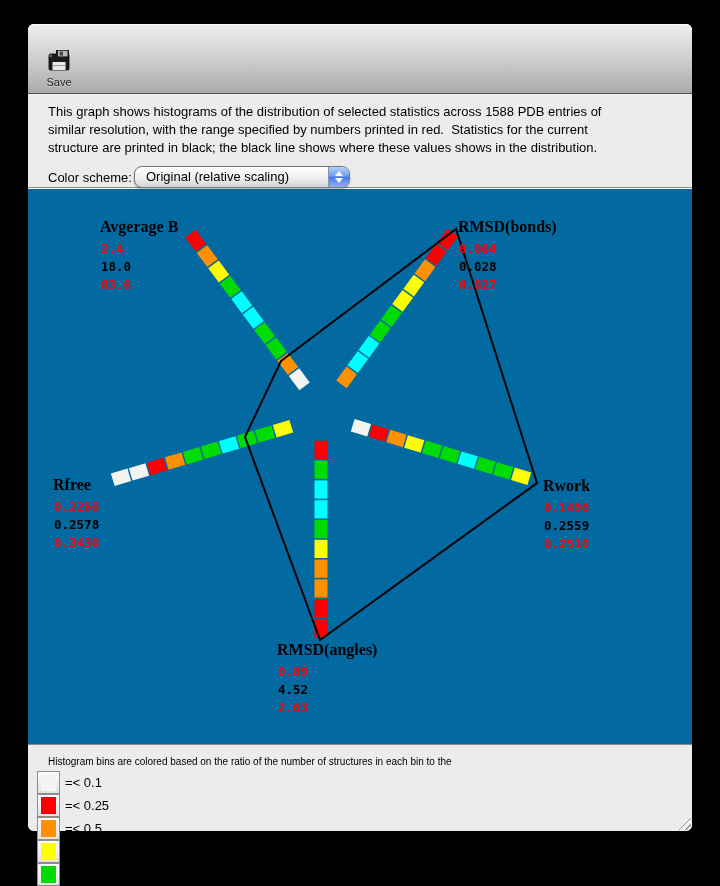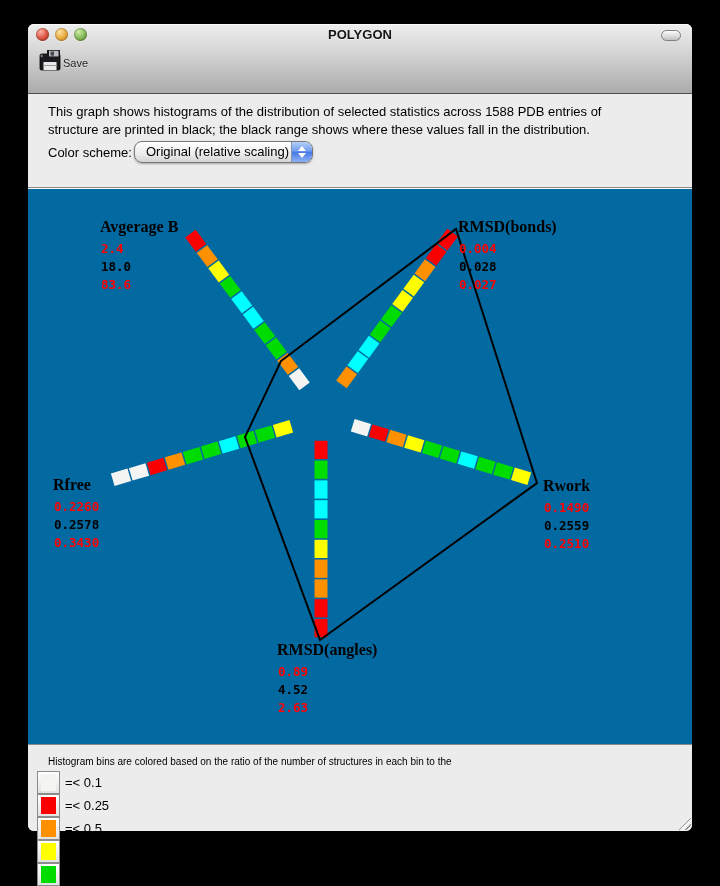--- a/index.html
+++ b/index.html
@@ -30,30 +30,30 @@
     text-align:center; line-height:22px; font-size:13px; font-weight:bold;
     color:#151515; text-shadow:0 1px 0 rgba(255,255,255,.55);
   }
   .oval {
     position:absolute; right:11px; top:6px; width:20px; height:11px;
     border-radius:6px; border:1px solid #7f7f7f;
     background:linear-gradient(#fcfcfc,#c2c2c2);
   }
   .save-btn {
     position:absolute; left:9px; top:25px; width:44px;
-    display:flex; flex-direction:row; align-items:center; cursor:default;
+    display:flex; flex-direction:column; align-items:center; cursor:default;
   }
   .save-label { font-size:11px; color:#262626; margin-top:1px; text-shadow:0 1px 0 rgba(255,255,255,.4); }
   
   .desc-panel { height:94px; border-bottom:1px solid #898989; padding:9px 8px 0 20px; background:#ECECEC; }
   .desc-line { font-size:13px; line-height:18px; color:#000; white-space:pre; }
-  .controls-row { margin-top:2px; display:flex; align-items:center; }
+  .controls-row { margin-top:9px; display:flex; align-items:center; }
   .cs-label { font-size:13px; color:#000; width:86px; }
   .popup {
-    position:relative; width:179px; height:22px; border-radius:8px;
+    position:relative; width:216px; height:22px; border-radius:8px;
     border:1px solid #787878;
     background:linear-gradient(#ffffff,#eeeeee 55%,#d4d4d4);
     box-shadow:0 1px 2px rgba(0,0,0,.3);
   }
   .popup-text { font-size:13px; line-height:20px; padding-left:11px; color:#000; white-space:nowrap; }
   .popup-arrows {
     position:absolute; right:0; top:0; width:21px; height:20px;
     border-radius:0 7px 7px 0; border-left:1px solid #8893a8;
     background:linear-gradient(#b4d0f8 0%,#6f9cf0 46%,#4578e6 50%,#8db2f4 100%);
     display:flex; flex-direction:column; align-items:center; justify-content:center; gap:2px;
@@ -86,48 +86,40 @@
     background:repeating-linear-gradient(135deg, rgba(0,0,0,0) 0 2px, #8f8f8f 2px 3px, #f6f6f6 3px 4.5px);
     clip-path:polygon(100% 0, 100% 100%, 0 100%);
   }
 </style>
 </head>
 <body>
 
 <div class="window">
 
   <div class="chrome">
-    <div class="titlebar">
-      <div class="lights">
-        <span class="light close"></span>
-        <span class="light min"></span>
-        <span class="light zoom"></span>
-      </div>
-      <div class="title">POLYGON</div>
-      <span class="oval"></span>
-    </div>
     <div class="save-btn">
       <span>
         <svg width="26" height="22" viewBox="0 0 26 22">
           <rect x="3" y="5" width="20" height="16" rx="1.5" fill="#1b1b1d" stroke="#000" stroke-width="0.8"></rect>
           <rect x="10" y="1" width="13" height="6" fill="#1b1b1d"></rect>
           <rect x="12" y="1.8" width="9.5" height="5.6" fill="#b9bcc0"></rect>
           <rect x="13.6" y="2.6" width="3.4" height="4" fill="#43464a"></rect>
           <rect x="6.5" y="13" width="13" height="8" fill="#e9e9e9"></rect>
           <rect x="6.5" y="16" width="13" height="1" fill="#9a9a9a"></rect>
           <rect x="3.6" y="5.6" width="2.2" height="2.6" fill="#6e7176"></rect>
         </svg>
       </span>
       <span class="save-label">Save</span>
     </div>
   </div>
 
   <div class="desc-panel">
     <div class="desc-line">This graph shows histograms of the distribution of selected statistics across 1588 PDB entries of</div>
-    <div class="desc-line">structure are printed in black; the black range shows where these values fall in the distribution.</div>
+    <div class="desc-line">similar resolution, with the range specified by numbers printed in red.  Statistics for the current</div>
+    <div class="desc-line">structure are printed in black; the black line shows where these values shows in the distribution.</div>
     <div class="controls-row">
       <span class="cs-label">Color scheme:</span>
       <div class="popup">
         <div class="popup-text">Original (relative scaling)</div>
         <div class="popup-arrows">
           <span class="arrow-up"></span>
           <span class="arrow-down"></span>
         </div>
       </div>
     </div>

